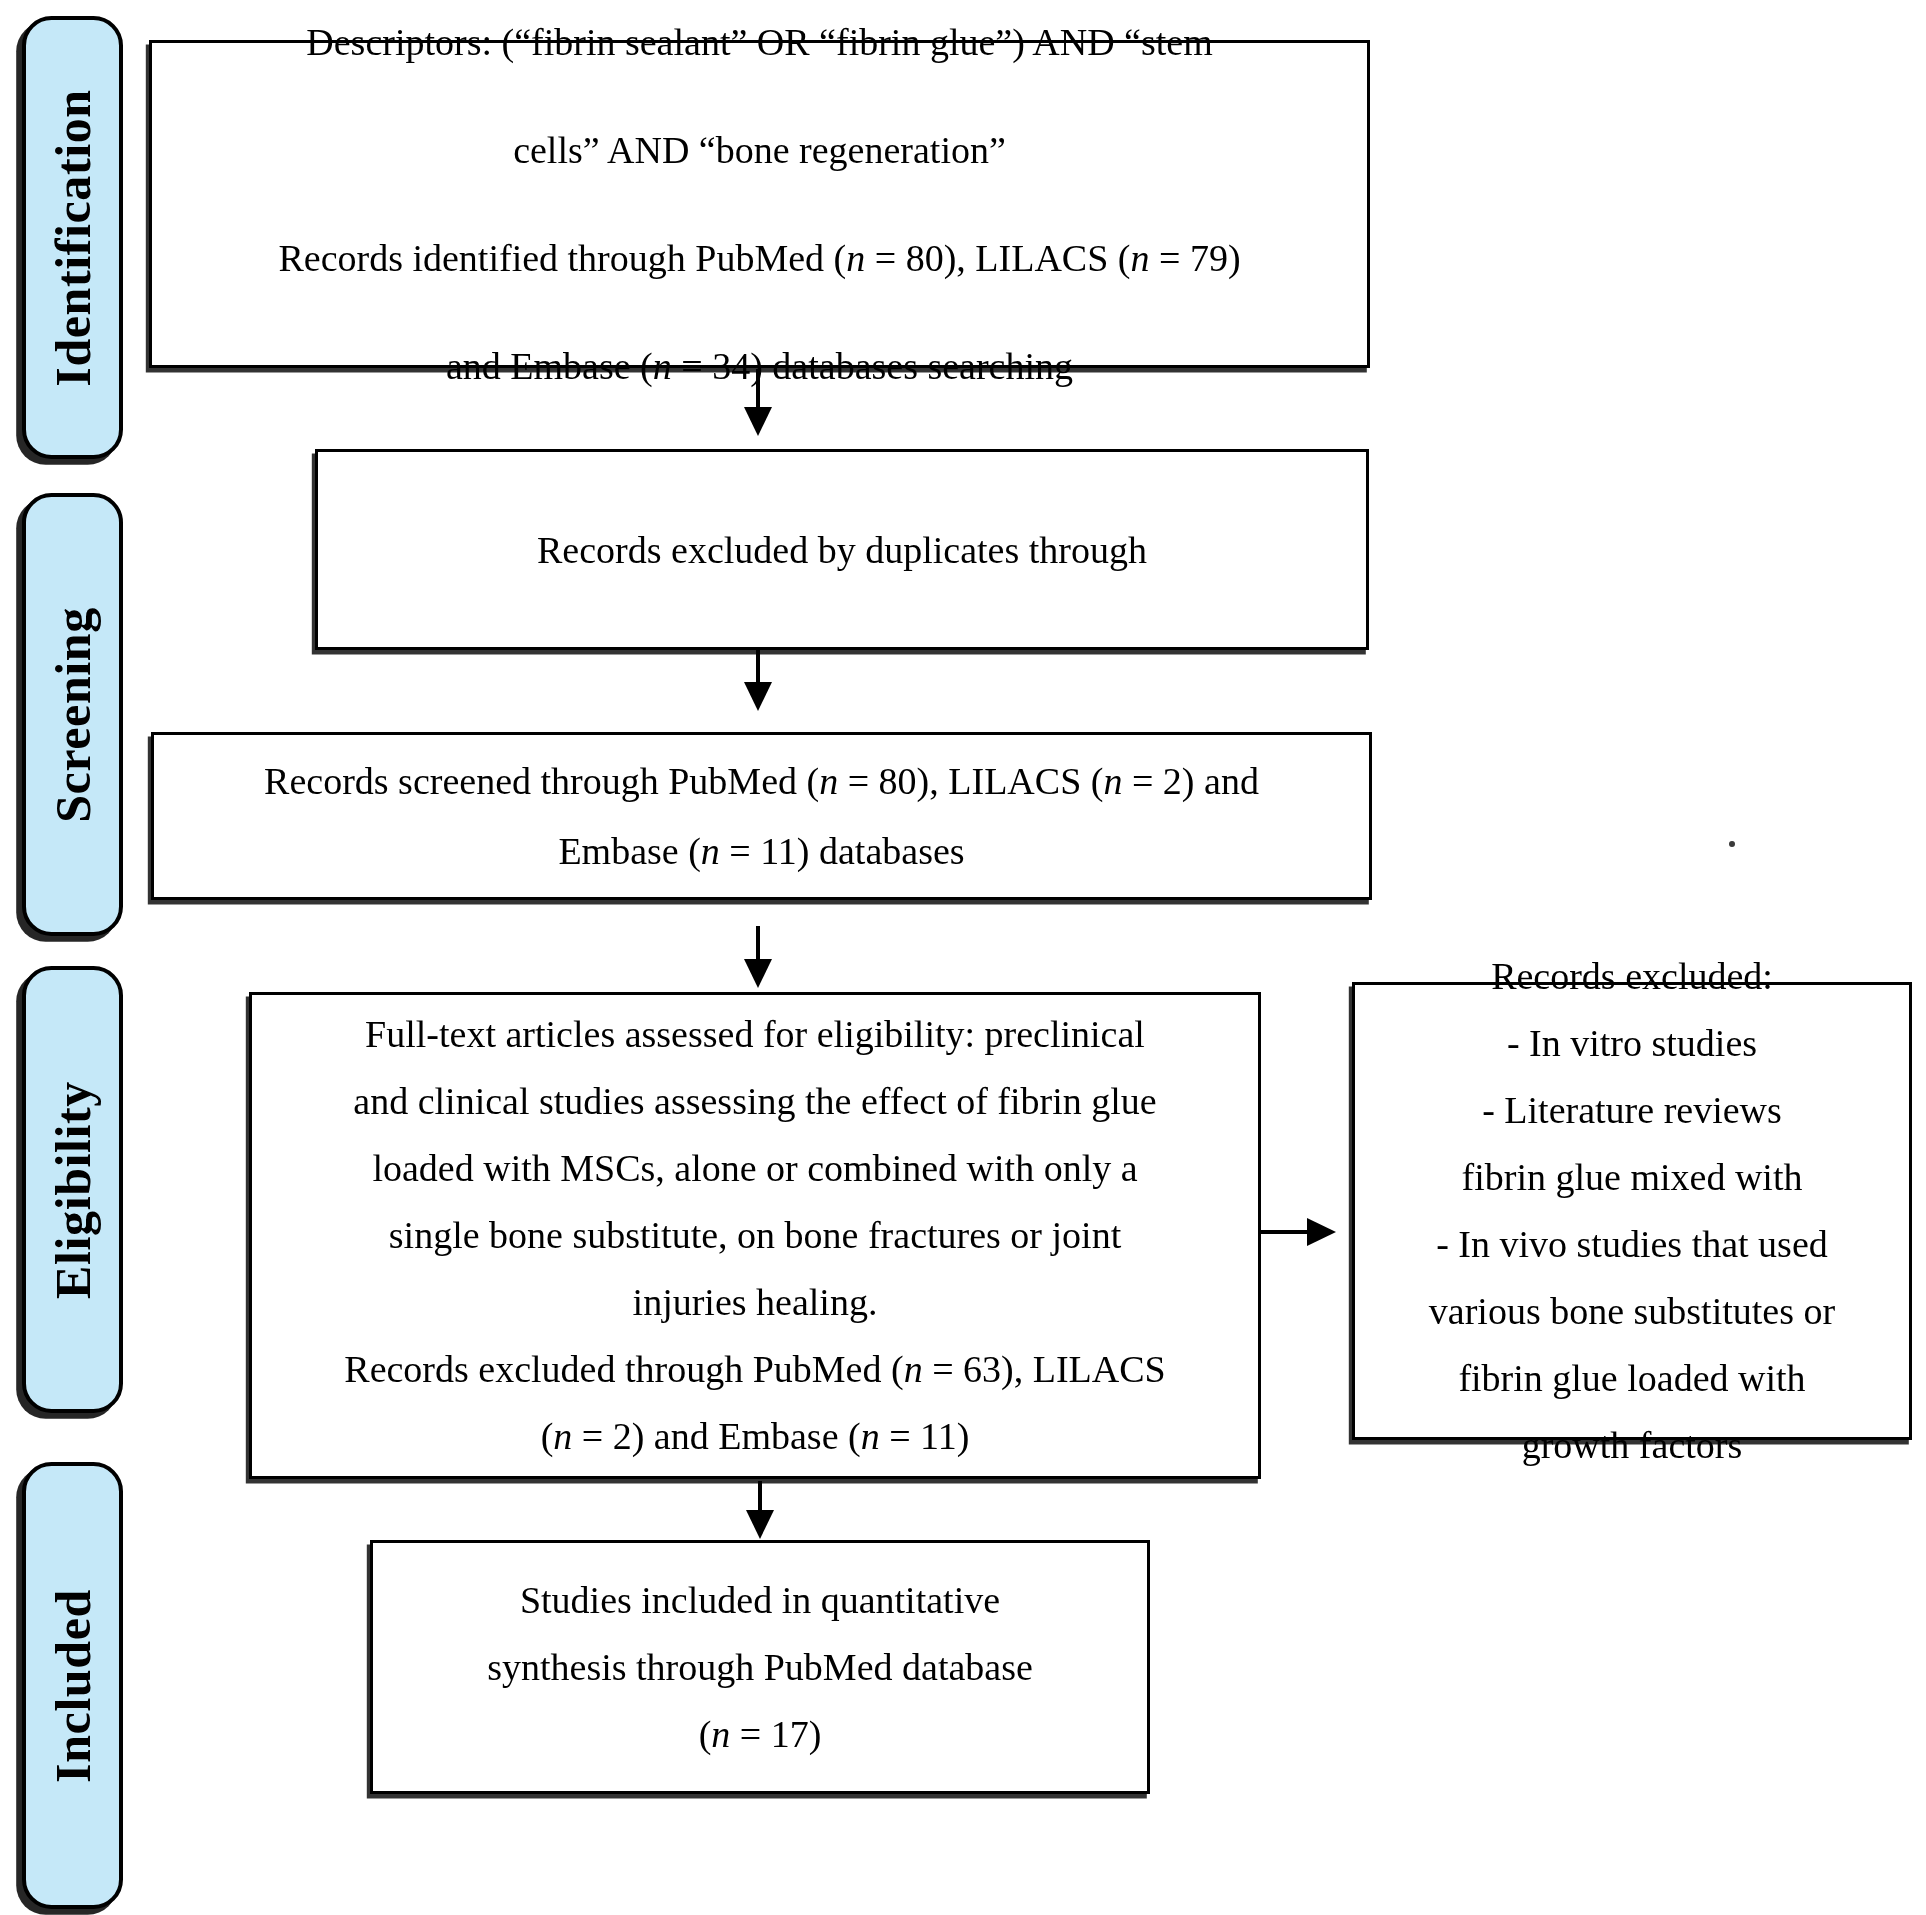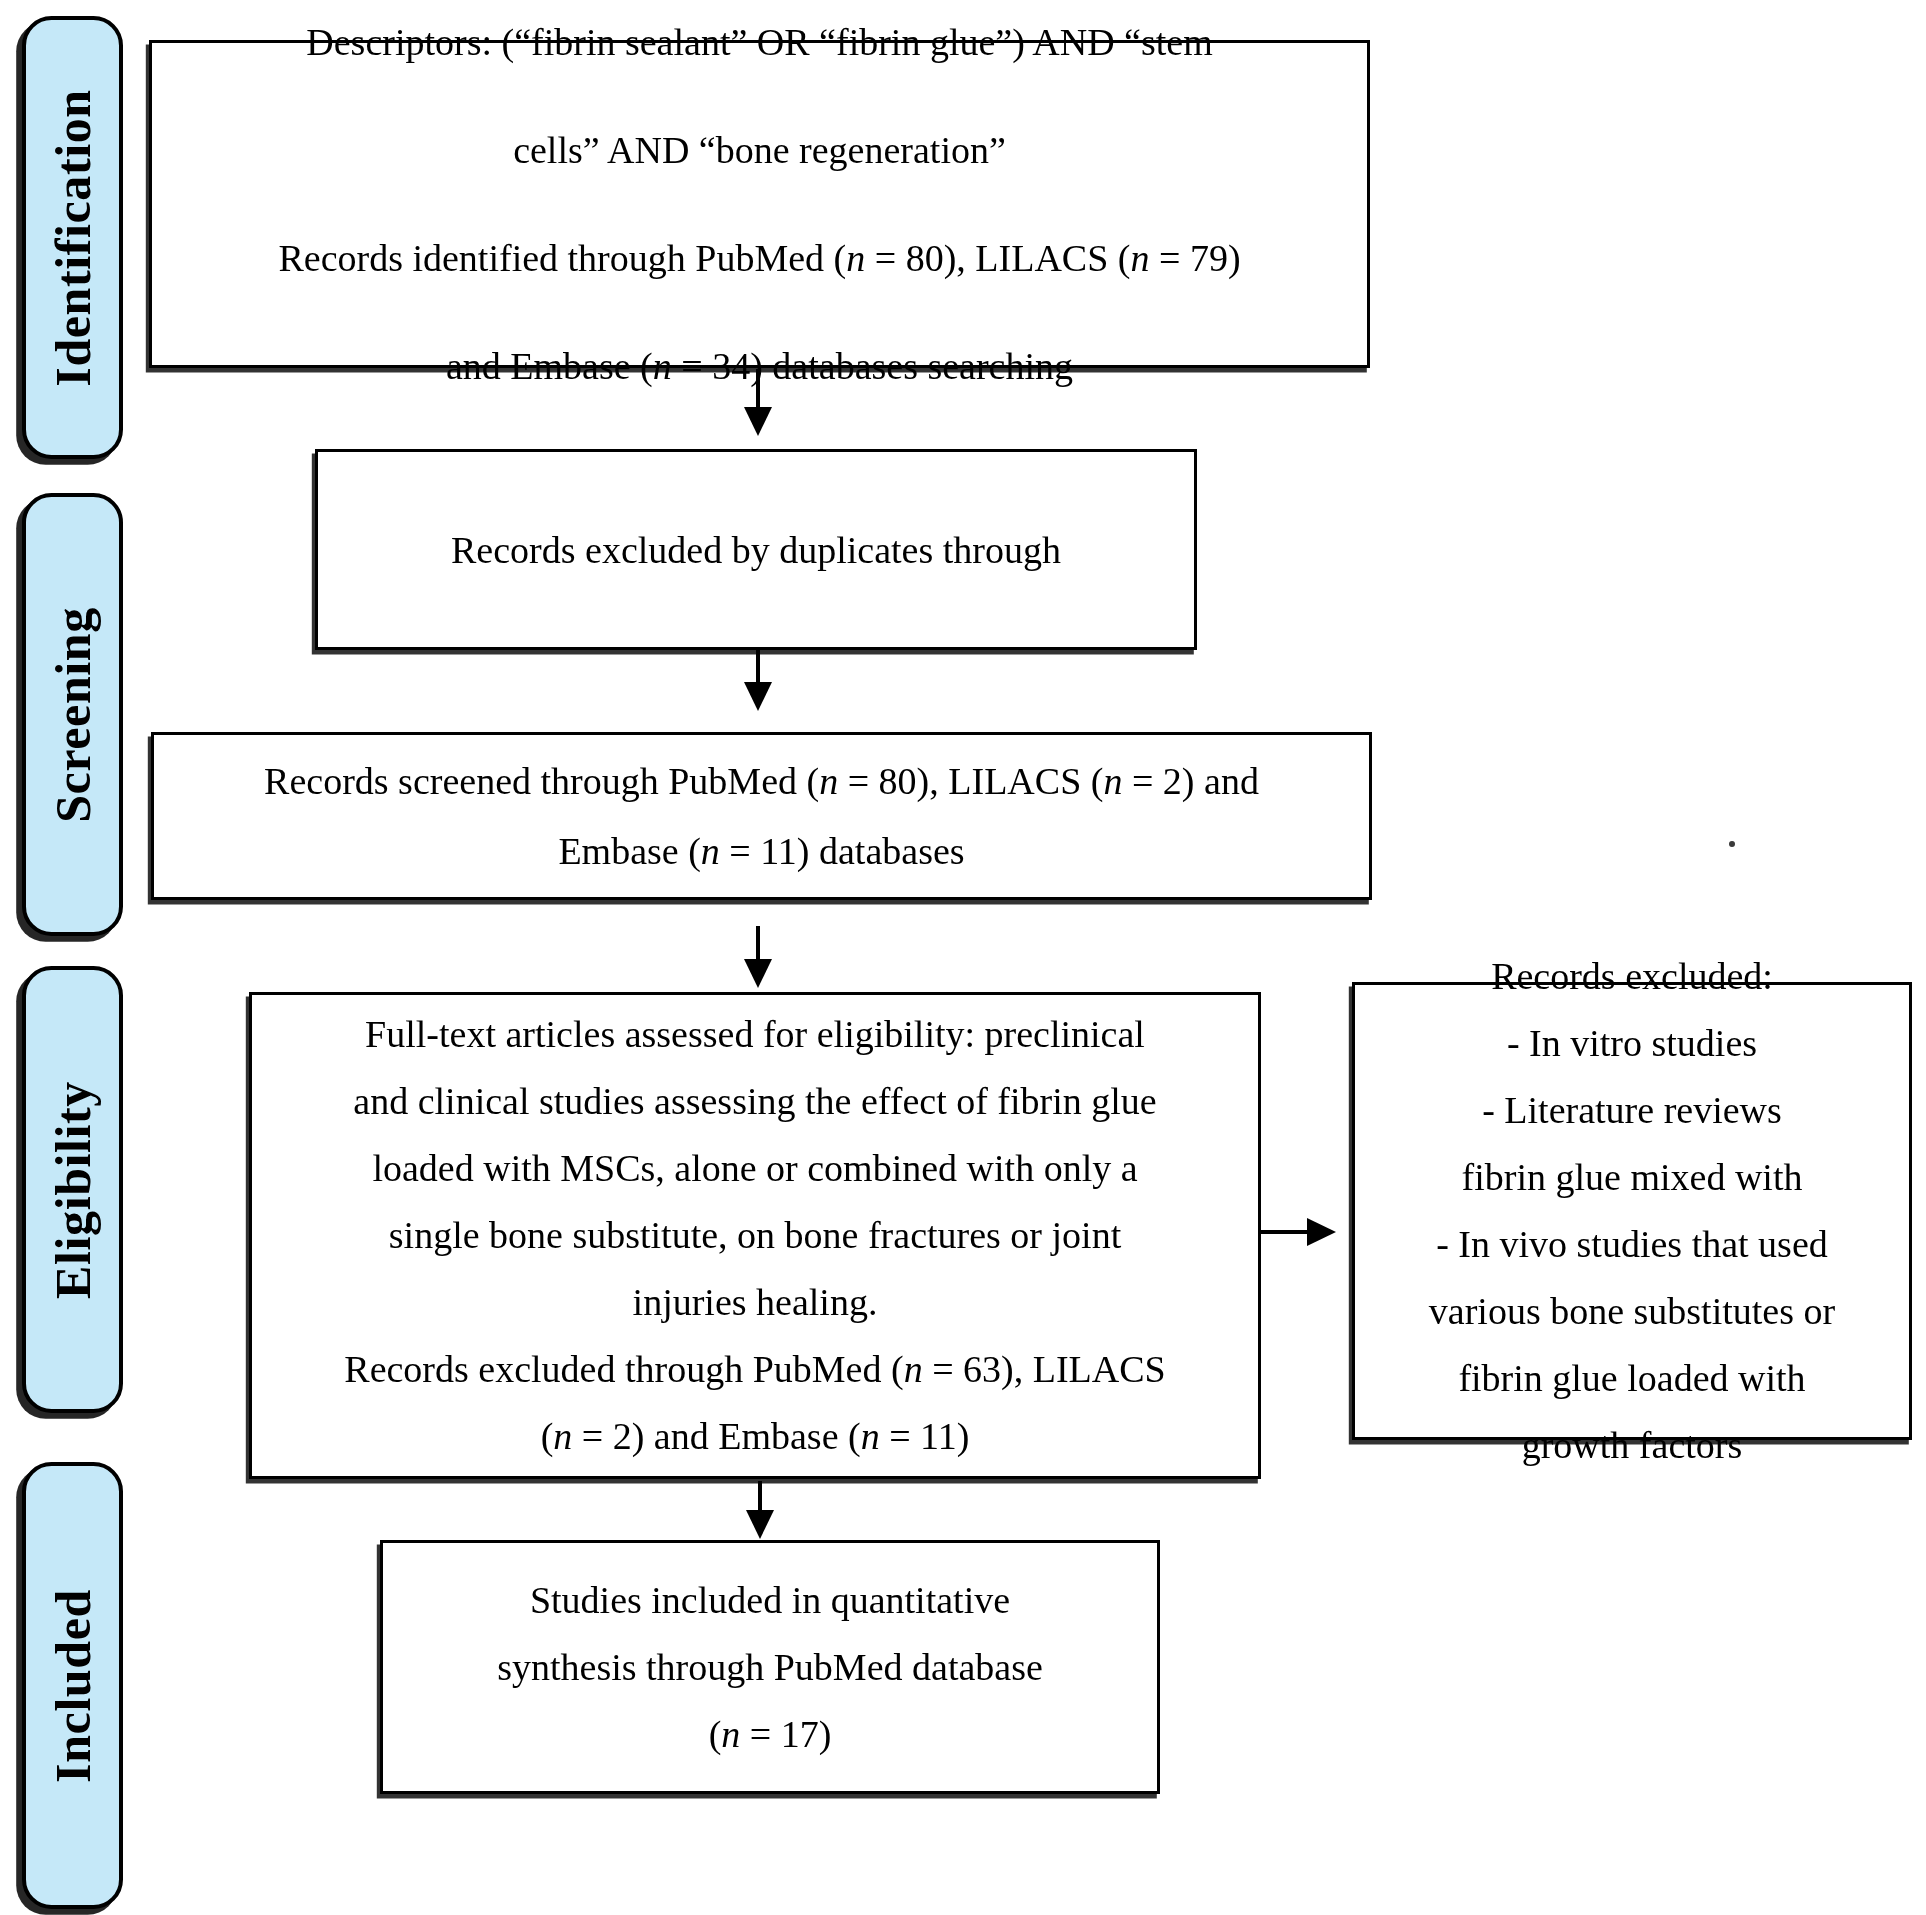--- a/index.html
+++ b/index.html
@@ -123,21 +123,21 @@
     <span class="stage-label">Included</span>
   </div>
 
   <div class="box" style="left:149px;top:40px;width:1221px;height:328px;gap:32px;--lh:76px;">
       <div class="line">Descriptors: (“fibrin sealant” OR “fibrin glue”) AND “stem</div>
       <div class="line">cells” AND “bone regeneration”</div>
       <div class="line">Records identified through PubMed (<i>n</i> = 80), LILACS (<i>n</i> = 79)</div>
       <div class="line">and Embase (<i>n</i> = 34) databases searching</div>
     </div>
 
-  <div class="box" style="left:315px;top:449px;width:882px;height:201px;--lh:70px;">
+  <div class="box" style="left:315px;top:449px;width:1054px;height:201px;--lh:70px;">
       <div class="line">Records excluded by duplicates through</div>
     </div>
 
   <div class="box" style="left:151px;top:732px;width:1221px;height:168px;--lh:70px;">
       <div class="line">Records screened through PubMed (<i>n</i> = 80), LILACS (<i>n</i> = 2) and</div>
       <div class="line">Embase (<i>n</i> = 11) databases</div>
     </div>
 
   <div class="box" style="left:249px;top:992px;width:1012px;height:487px;text-align:center;--lh:67px;">
       <div class="line">Full-text articles assessed for eligibility: preclinical</div>
@@ -153,21 +153,21 @@
       <div class="line">Records excluded:</div>
       <div class="line">- In vitro studies</div>
       <div class="line">- Literature reviews</div>
       <div class="line">fibrin glue mixed with</div>
       <div class="line">- In vivo studies that used</div>
       <div class="line">various bone substitutes or</div>
       <div class="line">fibrin glue loaded with</div>
       <div class="line">growth factors</div>
     </div>
 
-  <div class="box" style="left:380px;top:1540px;width:780px;height:254px;--lh:67px;">
+  <div class="box" style="left:370px;top:1540px;width:780px;height:254px;--lh:67px;">
       <div class="line">Studies included in quantitative</div>
       <div class="line">synthesis through PubMed database</div>
       <div class="line">(<i>n</i> = 17)</div>
     </div>
 
   <div class="arrow-v" style="left:743px;top:369px;height:67px;">
     <div class="shaft"></div>
     <div class="head"></div>
   </div>
 

